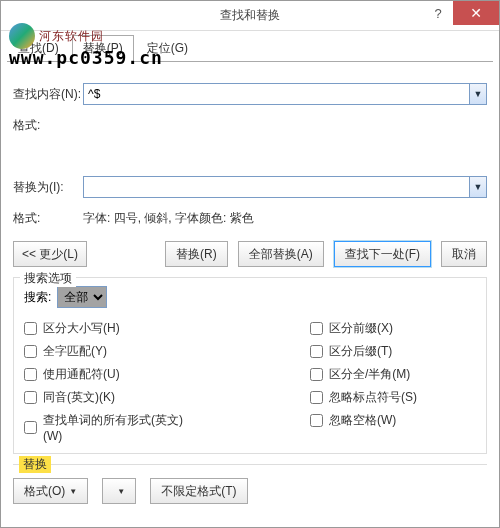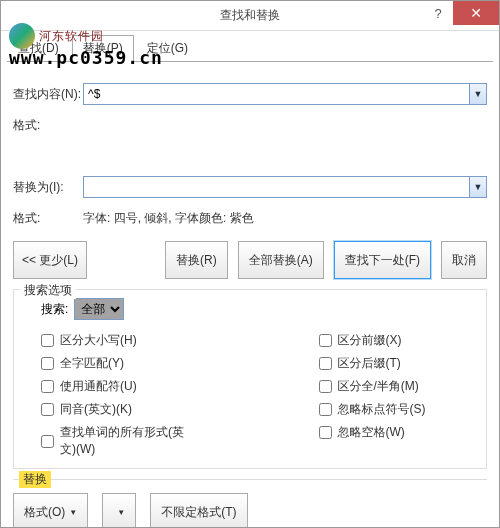--- a/index.html
+++ b/index.html
@@ -18,26 +18,26 @@
 .tab{padding:4px 10px;border:1px solid transparent;color:#333;cursor:pointer}
 .tab.active{border:1px solid #aaa;border-bottom-color:#fff;background:#fff;position:relative;z-index:2}
 .tabline{border-top:1px solid #aaa;margin:0 6px;position:relative;top:-1px}
 .body{padding:8px 12px}
 .row{display:flex;align-items:center;margin:12px 0}
 .lbl{width:70px;color:#333}
 .combo{position:relative;flex:1;display:flex}
 .combo input{flex:1;height:22px;border:1px solid #7a9cc6;border-right:none;padding:0 4px}
 .combo .dd{width:18px;height:22px;border:1px solid #7a9cc6;background:linear-gradient(#eef3fb,#cfe0f7);display:flex;align-items:center;justify-content:center;font-size:9px;color:#234}
 .btnrow{display:flex;gap:10px;margin:14px 0 10px 0;align-items:center}
-.btn{height:38px;padding:0 10px;border:1px solid #aaa;background:linear-gradient(#fff,#e9e9e9);color:#333;display:flex;align-items:center;cursor:pointer}
+.btn{height:26px;padding:0 10px;border:1px solid #aaa;background:linear-gradient(#fff,#e9e9e9);color:#333;display:flex;align-items:center;cursor:pointer}
 .btn.small{padding:0 8px}
 .btn .tri{font-size:8px;margin-left:4px}
 .btn.focus{border-color:#3399ff;box-shadow:0 0 0 1px #bde}
 .spacer{flex:1}
-.groupbox{border:1px solid #ddd;margin-top:6px;padding:8px 10px 10px 27px;position:relative}
+.groupbox{border:1px solid #ddd;margin-top:6px;padding:8px 10px 10px 10px;position:relative}
 .groupbox .legend{position:absolute;top:-8px;left:6px;background:#fff;padding:0 4px;color:#333}
 .sel{height:22px;border:1px solid #7a9cc6;background:#a3a3a3;padding:0 2px}
 .chkcols{display:flex;margin-top:6px}
 .chkcol{flex:1;display:flex;flex-direction:column;gap:6px}
 .chk{display:flex;align-items:center;gap:6px;color:#333}
 .chk input{width:13px;height:13px}
 .repgroup{margin-top:10px;position:relative;padding:10px 0 0 0}
 .repgroup .legend{position:absolute;top:-8px;left:6px;background:#fde047;padding:0 4px;color:#333}
 .repbtns{display:flex;gap:14px;padding:4px 0}
 .repgroup:before{content:"";position:absolute;top:0;left:0;right:0;border-top:1px solid #ddd}

